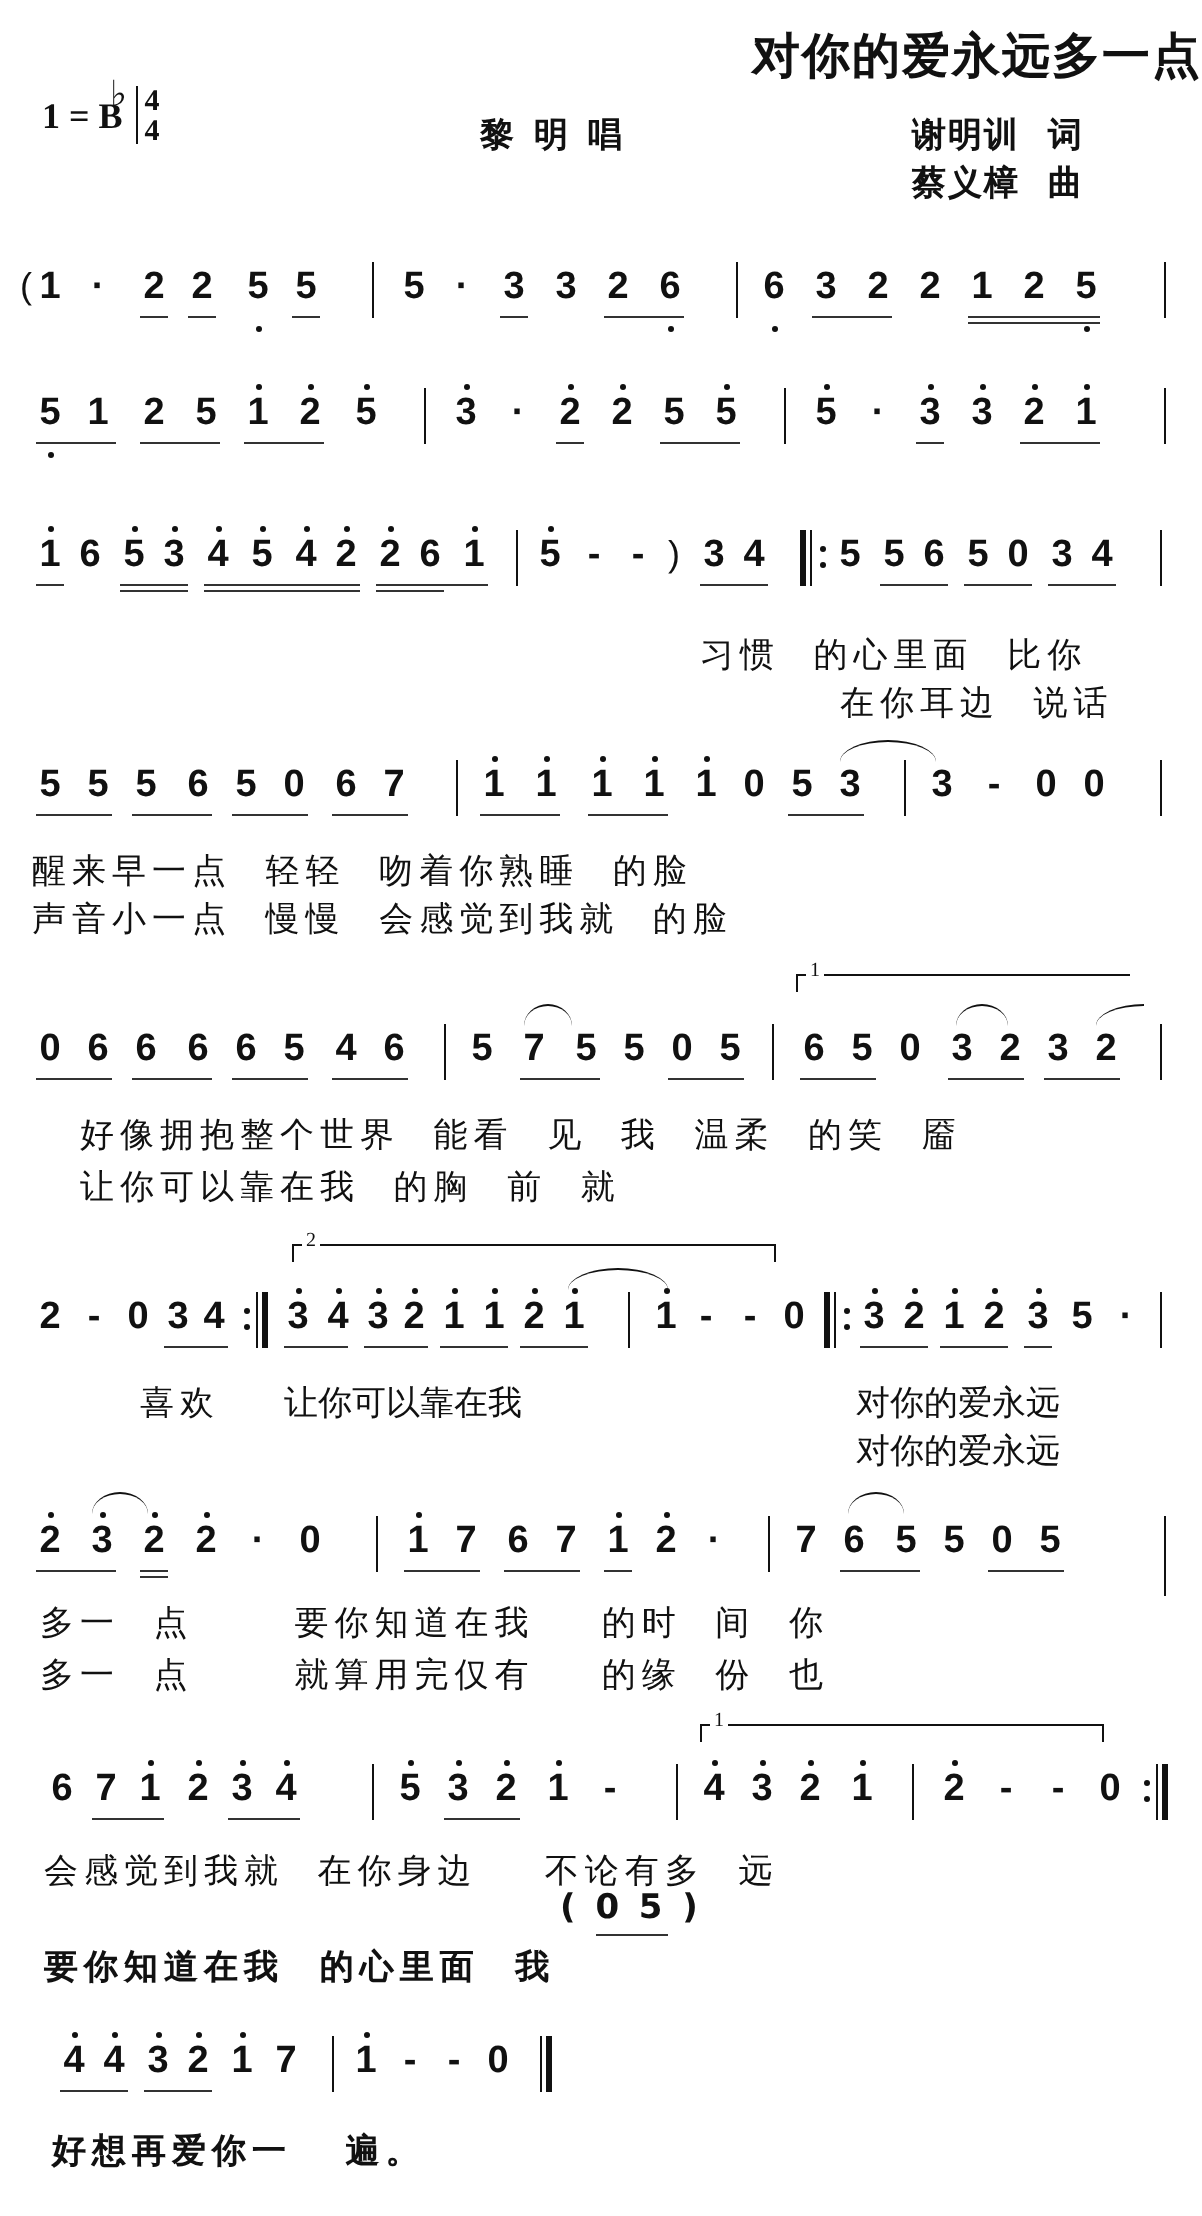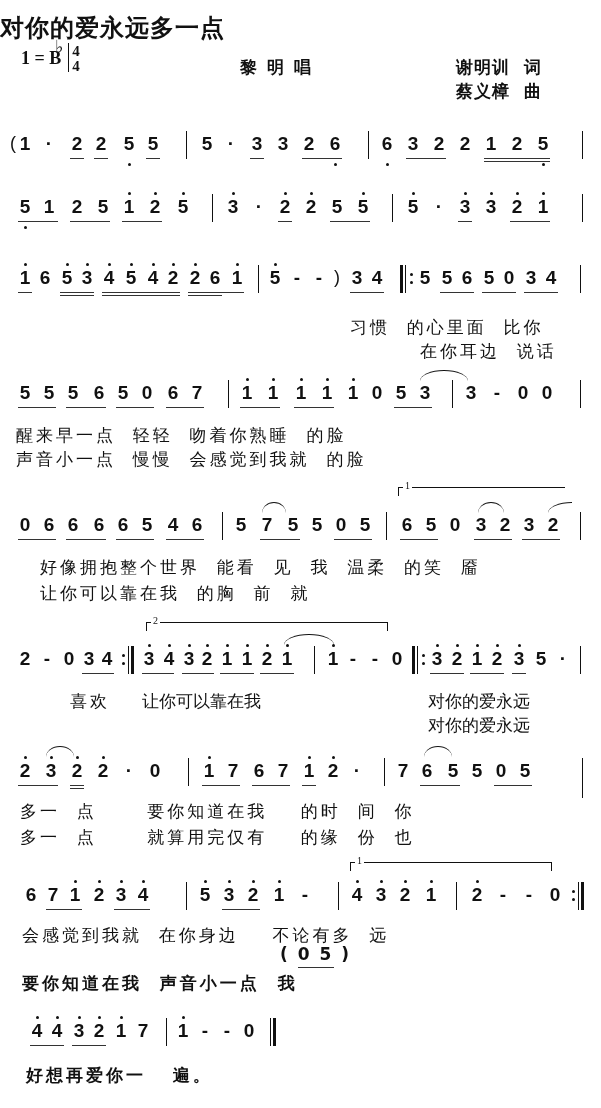--- a/index.html
+++ b/index.html
@@ -1,18 +1,18 @@
 <!DOCTYPE html>
 <html><head>
 <meta charset="utf-8">
 <style>
   html, body { margin: 0; padding: 0; background: #ffffff; }
   body { width: 601px; height: 1108px; position: relative; overflow: hidden; color: #111; font-family: "DejaVu Sans", sans-serif; }
   .abs { position: absolute; }
-  .title { left: 0; width: 601px; top: 12px; text-align: left; font-size: 24px; font-weight: bold; letter-spacing: 1px; }
+  .title { left: 0; width: 601px; top: 12px; text-align: right; font-size: 24px; font-weight: bold; letter-spacing: 1px; }
   .key { left: 4px; top: 48px; font-family: "Liberation Serif", serif; font-weight: bold; font-size: 18px; margin-left: 17px; }
   .key .flat { position: absolute; left: 34px; top: -12px; font-size: 18px; font-weight: normal; }
   .timesig { left: 68px; top: 44px; font-family: "Liberation Serif", serif; font-weight: bold; font-size: 15px; text-align: center; width: 16px; line-height: 15px; }
   .timesig .bar { border-top: 1.5px solid #111; margin: 1px 0; }
   .singer { left: 240px; top: 56px; font-size: 17px; font-weight: bold; letter-spacing: 10px; }
   .credit { left: 456px; font-size: 17px; font-weight: bold; letter-spacing: 1px; }
   .credit .role { margin-left: 14px; }
   .row { position: absolute; left: 0; width: 601px; height: 30px; }
   .n { position: absolute; font-family: "Liberation Sans", sans-serif; font-weight: bold; font-size: 19px; width: 14px; text-align: center; line-height: 22px; top: 0; }
   .n.hi::before { content: ""; position: absolute; left: 6px; top: -4px; width: 3px; height: 3px; border-radius: 50%; background: #111; }
@@ -356,21 +356,21 @@
   <span class="n hi" style="left:470px">2</span>
   <span class="n" style="left:496px">-</span>
   <span class="n" style="left:522px">-</span>
   <span class="n" style="left:548px">0</span>
   <div class="rep" style="left:572px"></div>
   <div class="dbar" style="left:578px;width:2px;border-left-width:1.5px;border-right-width:3px"></div>
 </div>
 <div class="lyric" style="left:22px;top:924px">会感觉到我就  在你身边    不论有多  远</div>
 <div class="lyric" style="left:280px;top:944px;font-weight:bold;letter-spacing:2px">( 0 5 )</div>
 <div class="ul" style="left:298px;top:967px;width:36px"></div>
-<div class="lyric" style="left:22px;top:972px;font-weight:bold">要你知道在我  声音小一点  我</div>
+<div class="lyric" style="left:22px;top:972px;font-weight:bold">要你知道在我  的心里面  我</div>
 
 <div class="row" style="top:1020px">
   <span class="n hi" style="left:30px">4</span>
   <span class="n hi" style="left:50px">4</span>
   <span class="n hi" style="left:72px">3</span>
   <span class="n hi" style="left:92px">2</span>
   <span class="n hi" style="left:114px">1</span>
   <span class="n" style="left:136px">7</span>
   <div class="ul" style="left:30px;width:34px"></div>
     <div class="ul" style="left:72px;width:34px"></div>

